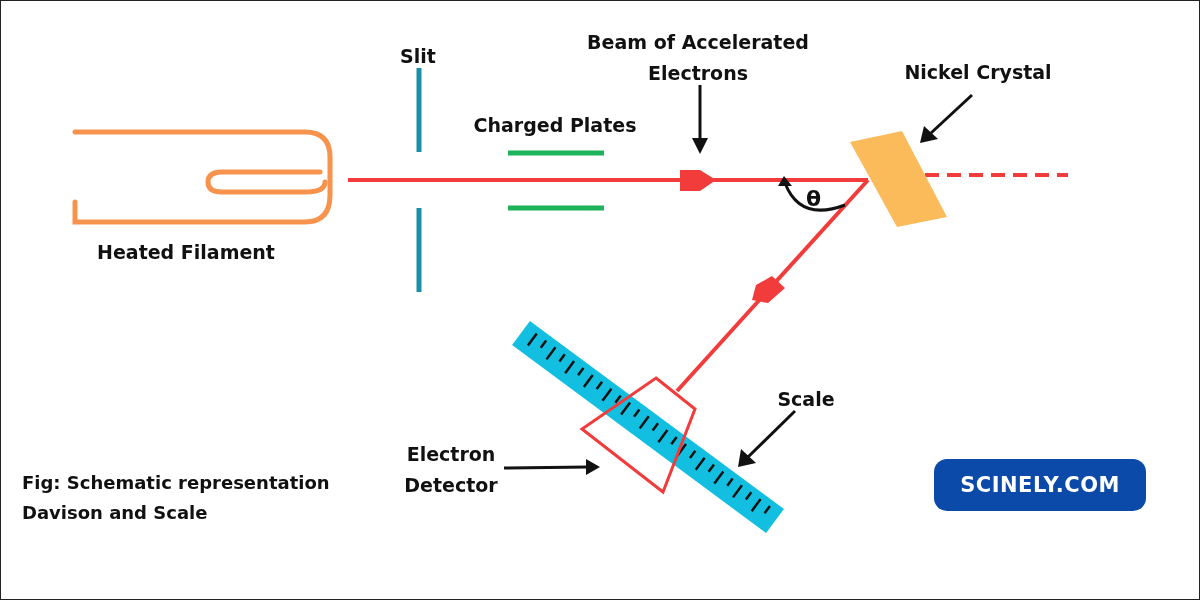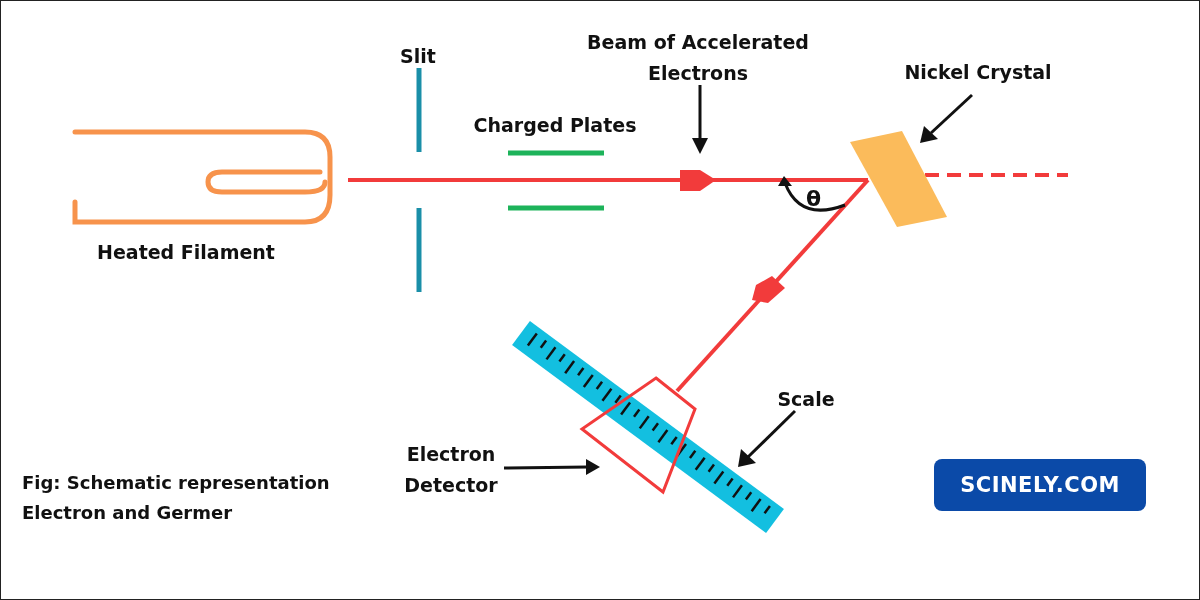--- a/index.html
+++ b/index.html
@@ -1,20 +1,20 @@
 <!DOCTYPE html>
 <html><head>
 <meta charset="utf-8">
 <style>
   html,body{margin:0;padding:0;background:#fff;}
   body{width:1200px;height:600px;position:relative;overflow:hidden;font-family:"Liberation Sans",sans-serif;}
   .frame{position:absolute;left:0;top:0;width:1198px;height:598px;border:1px solid #222;box-sizing:content-box;}
   svg{position:absolute;left:0;top:0;}
   .lbl{font-family:"DejaVu Sans",sans-serif;font-weight:bold;font-size:19px;fill:#111;}
-  .brand{position:absolute;left:934px;top:459px;width:212px;height:52px;background:#0b4aa8;border-radius:8px;color:#fff;font-family:"DejaVu Sans",sans-serif;font-weight:bold;font-size:21px;display:flex;align-items:center;justify-content:center;letter-spacing:0.5px;}
+  .brand{position:absolute;left:934px;top:459px;width:212px;height:52px;background:#0b4aa8;border-radius:13px;color:#fff;font-family:"DejaVu Sans",sans-serif;font-weight:bold;font-size:21px;display:flex;align-items:center;justify-content:center;letter-spacing:0.5px;}
   .caption{position:absolute;left:22px;top:468px;width:360px;text-align:left;font-family:"DejaVu Sans",sans-serif;font-weight:bold;font-size:18px;line-height:30px;color:#111;}
 </style>
 </head>
 <body>
 
 <div class="frame"></div>
 
 <svg width="1200" height="600" viewBox="0 0 1200 600">
 
   <path d="M75 132 H305 Q330 132 330 157 V195 Q330 222 305 222 H75 V202" fill="none" stroke="#f7934c" stroke-width="5" stroke-linecap="round"></path>
@@ -97,16 +97,16 @@
   <text class="lbl" x="978" y="79" text-anchor="middle">Nickel Crystal</text>
   <text class="lbl" x="555" y="132" text-anchor="middle">Charged Plates</text>
   <text class="lbl" x="186" y="259" text-anchor="middle">Heated Filament</text>
   <text class="lbl" x="806" y="406" text-anchor="middle">Scale</text>
   <text class="lbl" x="451" y="461" text-anchor="middle">Electron</text>
   <text class="lbl" x="451" y="492" text-anchor="middle">Detector</text>
 </svg>
 
 <div class="caption">
   <div>Fig: Schematic representation</div>
-  <div>Electron and Germer</div>
+  <div>Davison and Scale</div>
 </div>
 
 <div class="brand">SCINELY.COM</div>
 
 </body></html>

